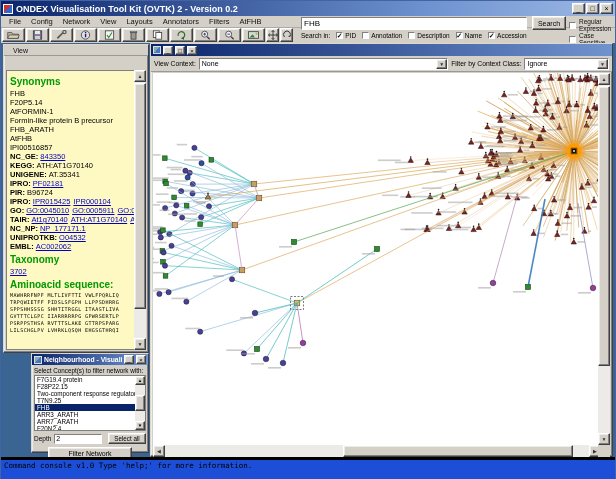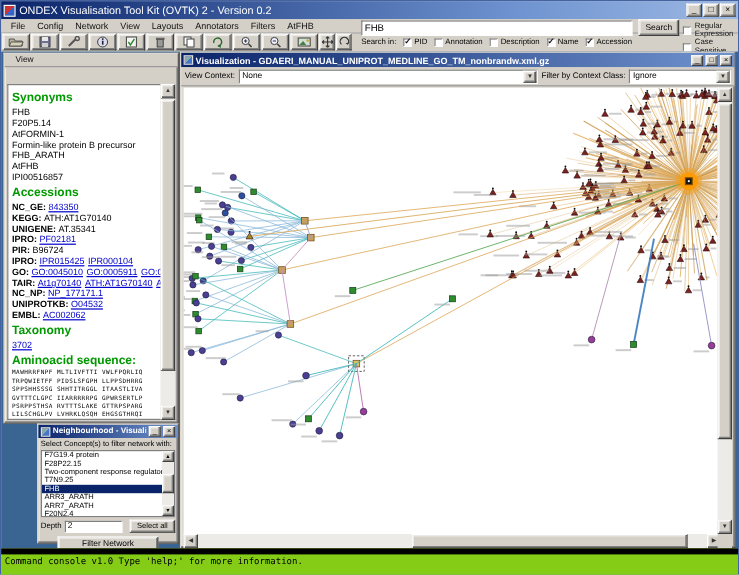--- a/index.html
+++ b/index.html
@@ -2,21 +2,21 @@
 <html><head>
 <meta charset="utf-8">
 <style>
   *{box-sizing:border-box;margin:0;padding:0;font-family:"Liberation Sans",sans-serif;}
   html,body{width:616px;height:479px;overflow:hidden;}
   #app{position:relative;width:616px;height:479px;background:#d4d0c8;border:1px solid #4463a0;}
   
   .bo{border:1px solid;border-color:#fff #404040 #404040 #fff;background:#d4d0c8;box-shadow:inset -1px -1px 0 #808080,inset 1px 1px 0 #ecebe7;}
   
   .titlebar{position:absolute;left:0;top:0;width:100%;height:15px;background:linear-gradient(90deg,#0a246a,#6e93d0 70%,#9db9e4);display:flex;align-items:center;padding:0 2px;color:#fff;}
-  .titlebar .t{font-size:9px;font-weight:normal;margin-left:3px;flex:1;white-space:nowrap;overflow:hidden;}
+  .titlebar .t{font-size:9px;font-weight:bold;margin-left:3px;flex:1;white-space:nowrap;overflow:hidden;}
   .appicon{width:10px;height:10px;background:linear-gradient(135deg,#c33 50%,#36c 50%);border:1px solid #fff;}
   .winbtns{display:flex;gap:1px;}
   .wbtn{width:13px;height:11px;font-size:7px;line-height:9px;text-align:center;color:#000;}
   
   .menubar{position:absolute;left:0;top:15px;width:100%;height:12px;background:#d4d0c8;border-bottom:1px solid #aaa;display:flex;align-items:center;padding-left:3px;}
   .menu-item{font-size:7.5px;color:#111;padding:0 5px;}
   
   .toolbar{position:absolute;left:1px;top:27px;height:15px;display:flex;gap:1px;}
   .tbtn{width:23px;height:14px;display:flex;align-items:center;justify-content:center;}
   .tbtn svg{width:15px;height:10px;}
@@ -34,21 +34,21 @@
   
   .mdi{position:absolute;left:0;top:42px;width:614px;height:414px;background:#3a6491;overflow:hidden;}
   .frame{position:absolute;background:#d4d0c8;border:1px solid;border-color:#dcd8d0 #404040 #404040 #dcd8d0;box-shadow:inset -1px -1px 0 #808080,inset 1px 1px 0 #ecebe7;}
   .ftitle{height:12px;background:linear-gradient(90deg,#0a246a,#7093ce);display:flex;align-items:center;color:#fff;padding:0 2px;gap:2px;}
   .ftitle .t{font-size:7.5px;font-weight:bold;flex:1;white-space:nowrap;overflow:hidden;}
   .fbtn{width:10px;height:9px;font-size:6px;line-height:8px;text-align:center;color:#000;flex:none;}
   .ficon{width:8px;height:8px;background:linear-gradient(135deg,#8aa 50%,#47c 50%);border:1px solid #ddd;flex:none;}
   
   #iiframe{left:2px;top:1px;width:146px;height:309px;}
   .ii-menu{height:11px;border-bottom:1px solid #999;display:flex;align-items:center;padding-left:4px;font-size:7px;background:#d4d0c8;}
-  .ii-body{position:absolute;left:2px;top:25px;right:14px;bottom:2px;background:#ffffff;border:1px solid #808080;border-right:none;overflow:hidden;padding:2px 3px;}
+  .ii-body{position:absolute;left:2px;top:25px;right:14px;bottom:2px;background:#fef9c3;border:1px solid #808080;border-right:none;overflow:hidden;padding:2px 3px;}
   .ii-h{font-size:10px;font-weight:bold;color:#009900;margin:3px 0 2px;}
   .ii-line{font-size:7.5px;line-height:9px;color:#000;}
   .ii-line b{margin-right:2px;}
   .lnk{color:#0000cc;text-decoration:underline;margin-right:3px;}
   .seq-line{font-family:"DejaVu Sans Mono",monospace;font-size:5px;line-height:7px;letter-spacing:0.4px;color:#000;white-space:nowrap;}
   
   .vsb{position:absolute;width:12px;background:#ecebe7;}
   .hsb{position:absolute;height:12px;background:#ecebe7;}
   .sbtn{position:absolute;width:12px;height:12px;font-size:5px;line-height:11px;text-align:center;color:#333;}
   .sthumb{position:absolute;}
@@ -72,21 +72,21 @@
   .ctx-label{font-size:6.8px;white-space:nowrap;}
   .dd{height:12px;background:#fff;border:1px solid;border-color:#808080 #fff #fff #808080;display:flex;align-items:center;font-size:7px;padding-left:2px;position:relative;}
   .dd .arrow{margin-left:auto;width:11px;height:10px;font-size:5px;line-height:9px;text-align:center;color:#333;}
   .dd1{width:272px;}
   .dd2{width:92px;}
   .viz-canvas{position:absolute;left:2px;top:29px;width:448px;height:372px;background:#fff;overflow:hidden;}
   .viz-vsb{right:2px;top:29px;height:372px;}
   .viz-hsb{left:2px;top:401px;width:448px;}
   .viz-corner{position:absolute;right:2px;top:401px;width:12px;height:12px;background:#d4d0c8;}
   
-  .console{position:absolute;left:0;top:456px;width:100%;height:23px;background:#84cc16;border-top:5px solid #000000;padding:1px 3px;}
+  .console{position:absolute;left:0;top:456px;width:100%;height:23px;background:#1d4ed8;border-top:3px solid #000000;padding:1px 3px;}
   .console div{font-family:"DejaVu Sans Mono",monospace;font-size:7.5px;line-height:10px;color:#000;white-space:pre;}
 </style>
 </head>
 <body>
 
 <div id="app">
 
   <div class="titlebar">
     <span class="appicon"></span>
     <span class="t">ONDEX Visualisation Tool Kit (OVTK) 2 - Version 0.2</span>
@@ -253,21 +253,20 @@
         <div>
 
         <div class="ii-line">FHB</div>
             <div class="ii-line">F20P5.14</div>
             <div class="ii-line">AtFORMIN-1</div>
             <div class="ii-line">Formin-like protein B precursor</div>
             <div class="ii-line">FHB_ARATH</div>
             <div class="ii-line">AtFHB</div>
             <div class="ii-line">IPI00516857</div>
           </div>
-        <div class="ii-h">Accessions</div>
         <div class="ii-line"><b>NC_GE:</b><a class="lnk">843350</a></div>
         <div class="ii-line"><b>KEGG:</b><span>ATH:AT1G70140</span></div>
         <div class="ii-line"><b>UNIGENE:</b><span>AT.35341</span></div>
         <div class="ii-line"><b>IPRO:</b><a class="lnk">PF02181</a></div>
         <div class="ii-line"><b>PIR:</b><span>B96724</span></div>
         <div class="ii-line"><b>IPRO:</b><a class="lnk">IPR015425</a><a class="lnk">IPR000104</a></div>
         <div class="ii-line"><b>GO:</b><a class="lnk">GO:0045010</a><a class="lnk">GO:0005911</a><a class="lnk">GO:0005932</a></div>
         <div class="ii-line"><b>TAIR:</b><a class="lnk">At1g70140</a><a class="lnk">ATH:AT1G70140</a><a class="lnk">AT1G70140</a></div>
         <div class="ii-line"><b>NC_NP:</b><a class="lnk">NP_177171.1</a></div>
         <div class="ii-line"><b>UNIPROTKB:</b><a class="lnk">O04532</a></div>
@@ -288,21 +287,20 @@
       <div class="vsb" style="right:2px;top:25px;bottom:2px;">
         <span class="sbtn bo" style="top:0;">▲</span>
         <span class="sthumb bo" style="top:13px;left:0;width:12px;height:226px;"></span>
         <span class="sbtn bo" style="bottom:0;">▼</span>
       </div>
     </div>
 
     <div class="frame" id="vizframe">
       <div class="ftitle">
         <span class="ficon"></span>
-        <span class="t">Visualization - GDAERI_MANUAL_UNIPROT_MEDLINE_GO_TM_nonbrandw.xml.gz</span>
         <span class="fbtn bo">_</span>
         <span class="fbtn bo">□</span>
         <span class="fbtn bo">×</span>
       </div>
       <div class="viz-ctx">
         <span class="ctx-label">View Context:</span>
         <span class="dd dd1">
           <span>None</span>
           <span class="arrow bo">▼</span>
         </span>

